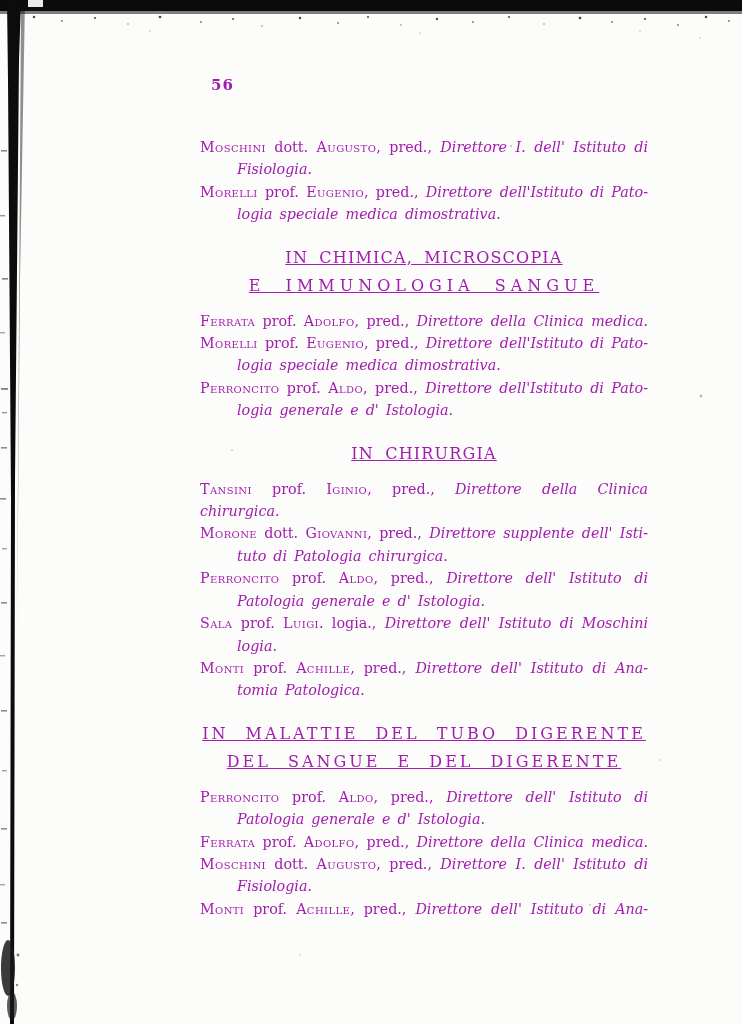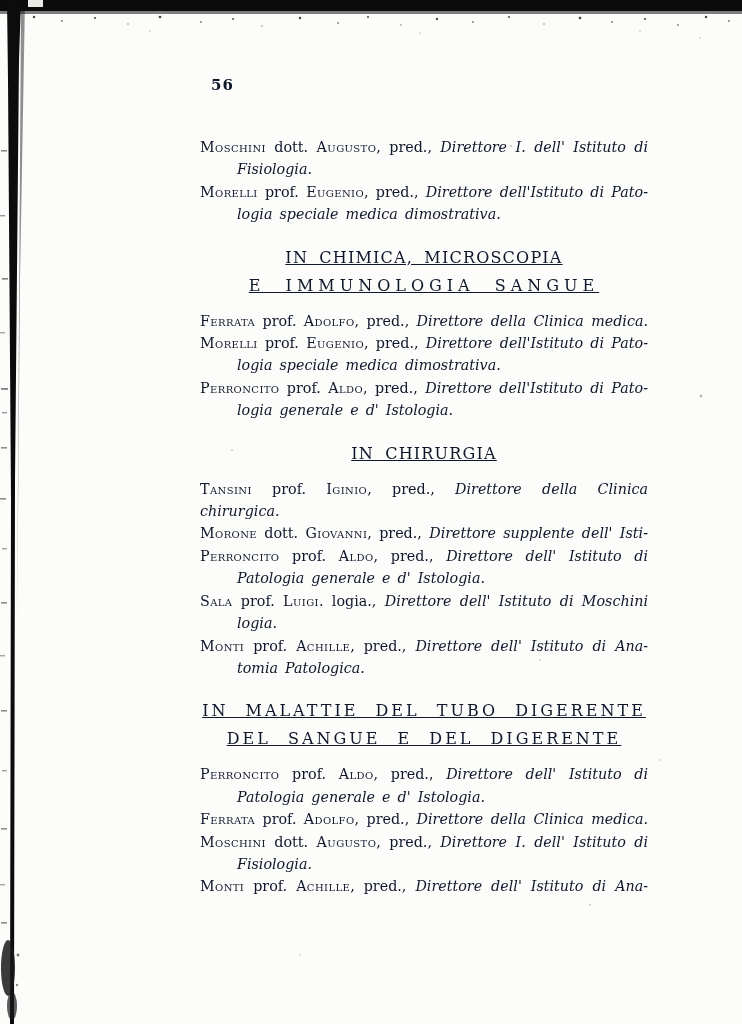--- a/index.html
+++ b/index.html
@@ -6,21 +6,21 @@
   body {
     font-family: "DejaVu Serif", "Liberation Serif", serif;
     background: #ffffff;
   }
   .page {
     position: relative;
     width: 742px;
     height: 1024px;
     background: #fcfcfb;
     overflow: hidden;
-    color: #0f172a;
+    color: #a21caf;
   }
   .artifacts {
     position: absolute;
     left: 0; top: 0;
     pointer-events: none;
   }
   .page-number {
     position: absolute;
     left: 211px;
     top: 76px;
@@ -186,20 +186,21 @@
     <section>
       <h2>
         <div class="hl norm">IN CHIRURGIA</div>
       </h2>
       <div class="entry">
         <span class="l1"><span class="sc">Tansini</span><span> prof. </span><span class="sc">Iginio</span><span>, pred., </span><span class="it">Direttore della Clinica chirurgica.</span></span>
 
       </div>
       <div class="entry">
         <span class="l1"><span class="sc">Morone</span><span> dott. </span><span class="sc">Giovanni</span><span>, pred., </span><span class="it">Direttore supplente dell' Isti-</span></span>
+        <span class="cont it">tuto di Patologia chirurgica.</span>
       </div>
       <div class="entry">
         <span class="l1"><span class="sc">Perroncito</span><span> prof. </span><span class="sc">Aldo</span><span>, pred., </span><span class="it">Direttore dell' Istituto di</span></span>
         <span class="cont it">Patologia generale e d' Istologia.</span>
       </div>
       <div class="entry">
         <span class="l1"><span class="sc">Sala</span><span> prof. </span><span class="sc">Luigi</span><span>. logia., </span><span class="it">Direttore dell' Istituto di Moschini</span></span>
         <span class="cont it">logia.</span>
       </div>
       <div class="entry">

